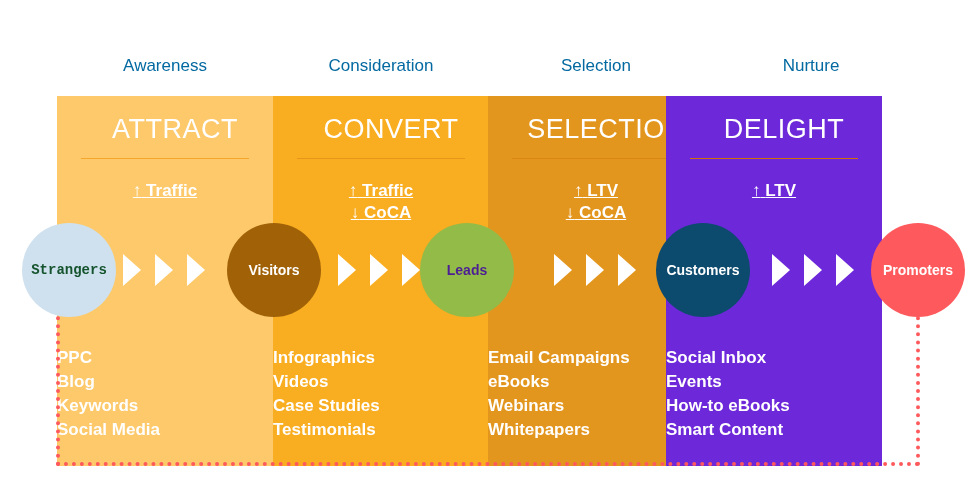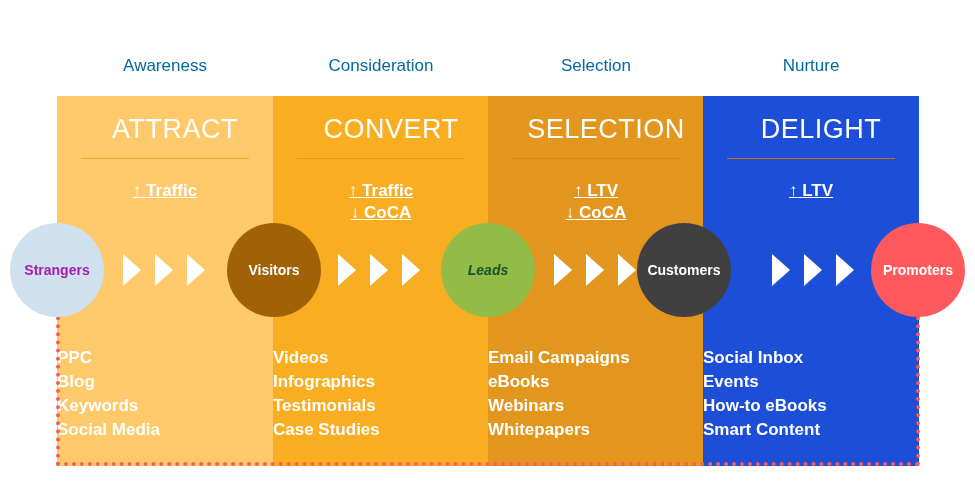--- a/index.html
+++ b/index.html
@@ -49,43 +49,43 @@
 </div>
 
 <div class="col" style="left: 273px; background: rgb(249, 173, 33);">
   <div class="col-title">CONVERT</div>
   <div class="col-rule" style="background: rgb(232, 150, 26);"></div>
   <div class="metrics">
     <span class="metric"><span>↑</span> <span>Traffic</span></span>
     <span class="metric"><span>↓</span> <span>CoCA</span></span>
   </div>
   <div class="tactics">
+    <span class="tactic">Infographics</span>
     <span class="tactic">Videos</span>
-    <span class="tactic">Infographics</span>
+    <span class="tactic">Case Studies</span>
     <span class="tactic">Testimonials</span>
-    <span class="tactic">Case Studies</span>
   </div>
 </div>
 
 <div class="col" style="left: 488px; background: rgb(227, 150, 30);">
   <div class="col-title">SELECTION</div>
   <div class="col-rule" style="background: rgb(217, 134, 22);"></div>
   <div class="metrics">
     <span class="metric"><span>↑</span> <span>LTV</span></span>
     <span class="metric"><span>↓</span> <span>CoCA</span></span>
   </div>
   <div class="tactics">
     <span class="tactic">Email Campaigns</span>
     <span class="tactic">eBooks</span>
     <span class="tactic">Webinars</span>
     <span class="tactic">Whitepapers</span>
   </div>
 </div>
 
-<div class="col" style="left: 703px; background: #1d4ed8;">
+<div class="col" style="left: 666px; background: #6d28d9;">
   <div class="col-title">DELIGHT</div>
   <div class="col-rule" style="background: rgb(210, 111, 6);"></div>
   <div class="metrics">
     <span class="metric"><span>↑</span> <span>LTV</span></span>
   </div>
   <div class="tactics">
     <span class="tactic">Social Inbox</span>
     <span class="tactic">Events</span>
     <span class="tactic">How-to eBooks</span>
     <span class="tactic">Smart Content</span>
@@ -108,27 +108,27 @@
   <div class="tri"></div>
   <div class="tri"></div>
   <div class="tri"></div>
 </div>
 <div class="arrows" style="left:772px">
   <div class="tri"></div>
   <div class="tri"></div>
   <div class="tri"></div>
 </div>
 
-<div class="node" style="left: 10px; background: rgb(207, 225, 238); color: #a21caf;">
+<div class="node" style="left: 22px; background: rgb(207, 225, 238); color: #14532d; font-family: Liberation Mono, monospace;">
     <span>Strangers</span>
   </div>
 <div class="node" style="left: 227px; background: #a16207; color: rgb(255, 255, 255);">
     <span>Visitors</span>
   </div>
-<div class="node" style="left: 441px; background: rgb(147, 187, 72); color: #14532d; font-style: italic;">
+<div class="node" style="left: 420px; background: rgb(147, 187, 72); color: #4c1d95;">
     <span>Leads</span>
   </div>
-<div class="node" style="left: 637px; background: #404040; color: rgb(255, 255, 255);">
+<div class="node" style="left: 656px; background: #0c4a6e; color: rgb(255, 255, 255);">
     <span>Customers</span>
   </div>
 <div class="node" style="left: 871px; background: rgb(254, 90, 93); color: rgb(255, 255, 255);">
     <span>Promoters</span>
   </div>
 
 </body></html>

